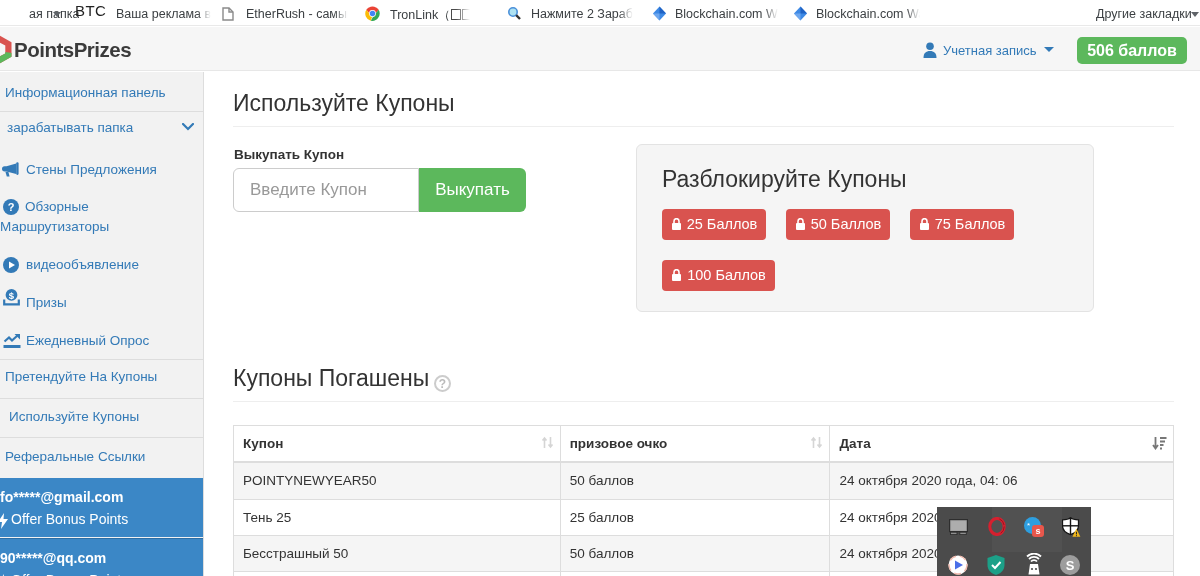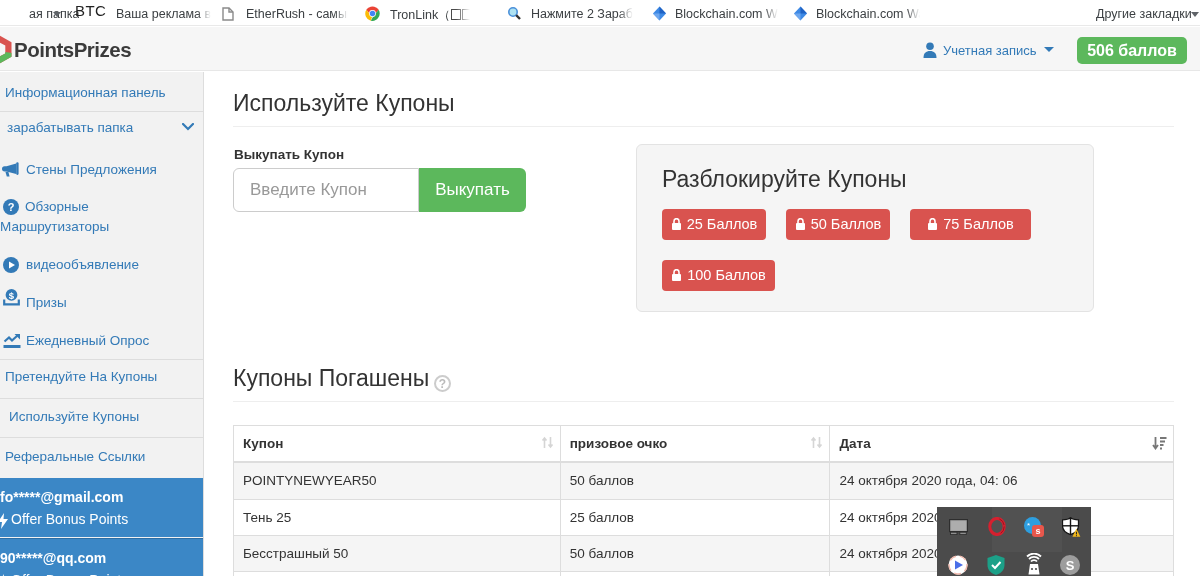--- a/index.html
+++ b/index.html
@@ -210,21 +210,21 @@
   <div id="panel" style="top:72px;">
     <h2>Разблокируйте Купоны</h2>
     <div class="rbtn" style="left:25px; top:64px; width:104px;"><svg width="11" height="12" viewBox="0 0 11 12" style="vertical-align:-1px; margin-right:5px;">
           <rect x="1" y="5" width="9" height="7" rx="1" fill="#fff"></rect>
           <path d="M3 5 V3.2 a2.5 2.5 0 0 1 5 0 V5" stroke="#fff" stroke-width="1.6" fill="none"></path>
         </svg>25 Баллов</div>
     <div class="rbtn" style="left:149px; top:64px; width:104px;"><svg width="11" height="12" viewBox="0 0 11 12" style="vertical-align:-1px; margin-right:5px;">
           <rect x="1" y="5" width="9" height="7" rx="1" fill="#fff"></rect>
           <path d="M3 5 V3.2 a2.5 2.5 0 0 1 5 0 V5" stroke="#fff" stroke-width="1.6" fill="none"></path>
         </svg>50 Баллов</div>
-    <div class="rbtn" style="left:273px; top:64px; width:121px;"><svg width="11" height="12" viewBox="0 0 11 12" style="vertical-align:-1px; margin-right:5px;">
+    <div class="rbtn" style="left:273px; top:64px; width:104px;"><svg width="11" height="12" viewBox="0 0 11 12" style="vertical-align:-1px; margin-right:5px;">
           <rect x="1" y="5" width="9" height="7" rx="1" fill="#fff"></rect>
           <path d="M3 5 V3.2 a2.5 2.5 0 0 1 5 0 V5" stroke="#fff" stroke-width="1.6" fill="none"></path>
         </svg>75 Баллов</div>
     <div class="rbtn" style="left:25px; top:115px; width:113px;"><svg width="11" height="12" viewBox="0 0 11 12" style="vertical-align:-1px; margin-right:5px;">
           <rect x="1" y="5" width="9" height="7" rx="1" fill="#fff"></rect>
           <path d="M3 5 V3.2 a2.5 2.5 0 0 1 5 0 V5" stroke="#fff" stroke-width="1.6" fill="none"></path>
         </svg>100 Баллов</div>
   </div>
 
   <h2 class="pg" style="top:293px;">Купоны Погашены</h2>

